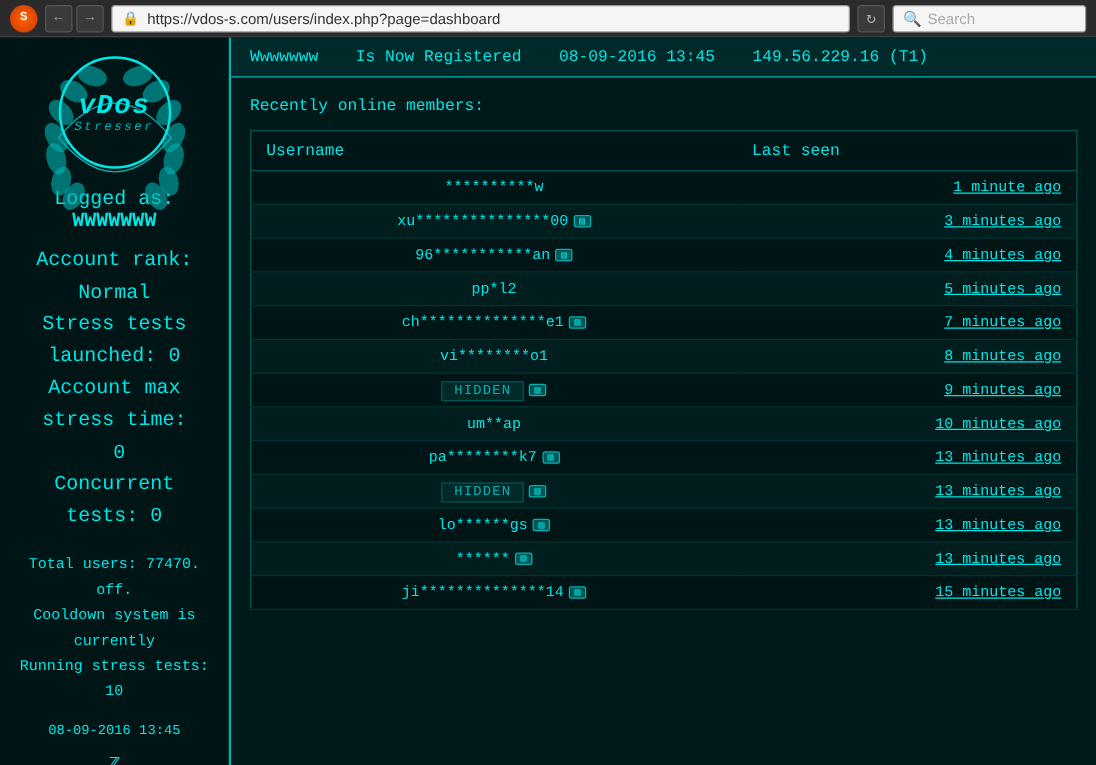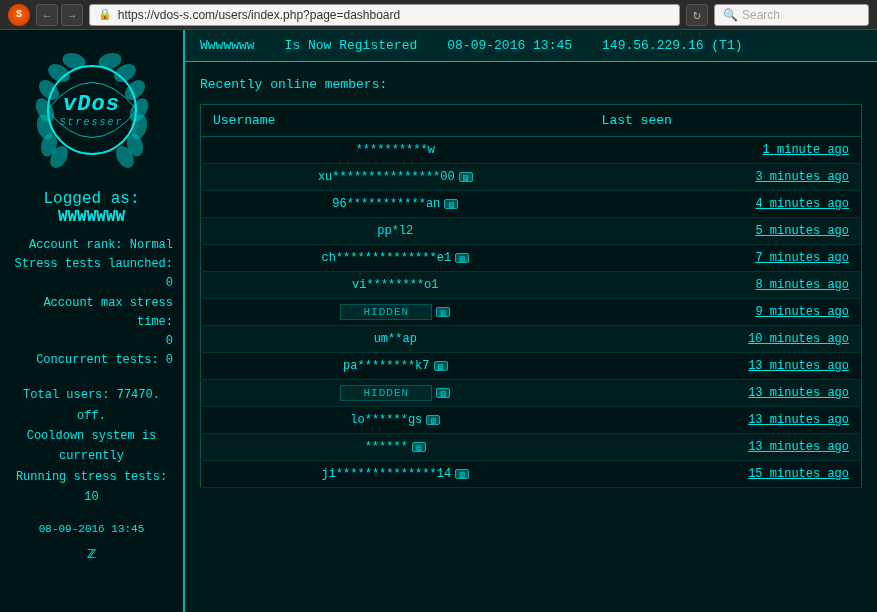--- a/index.html
+++ b/index.html
@@ -164,23 +164,23 @@
     }
 
     .logged-as {
       font-size: 16px;
       color: #00e5e5;
       margin-bottom: 10px;
       text-align: center;
     }
 
     .account-info {
-      font-size: 12px;
-      color: #00e5e5;
-      text-align: right;
+      font-size: 16px;
+      color: #00e5e5;
+      text-align: center;
       line-height: 1.6;
       width: 100%;
       margin-bottom: 15px;
     }
 
     .stats-info {
       font-size: 12px;
       color: #00e5e5;
       text-align: center;
       line-height: 1.7;
@@ -295,21 +295,21 @@
       font-size: 8px;
       text-align: center;
       line-height: 10px;
       color: #00e5e5;
     }
 
     .hidden-tag {
       background: #002a2a;
       border: 1px solid #005555;
       color: #00b3b3;
-      padding: 1px 22px;
+      padding: 1px 9px;
       font-size: 11px;
       letter-spacing: 1px;
     }
 
     
     .wreath-svg {
       position: absolute;
       top: 0;
       left: 0;
       width: 130px;

